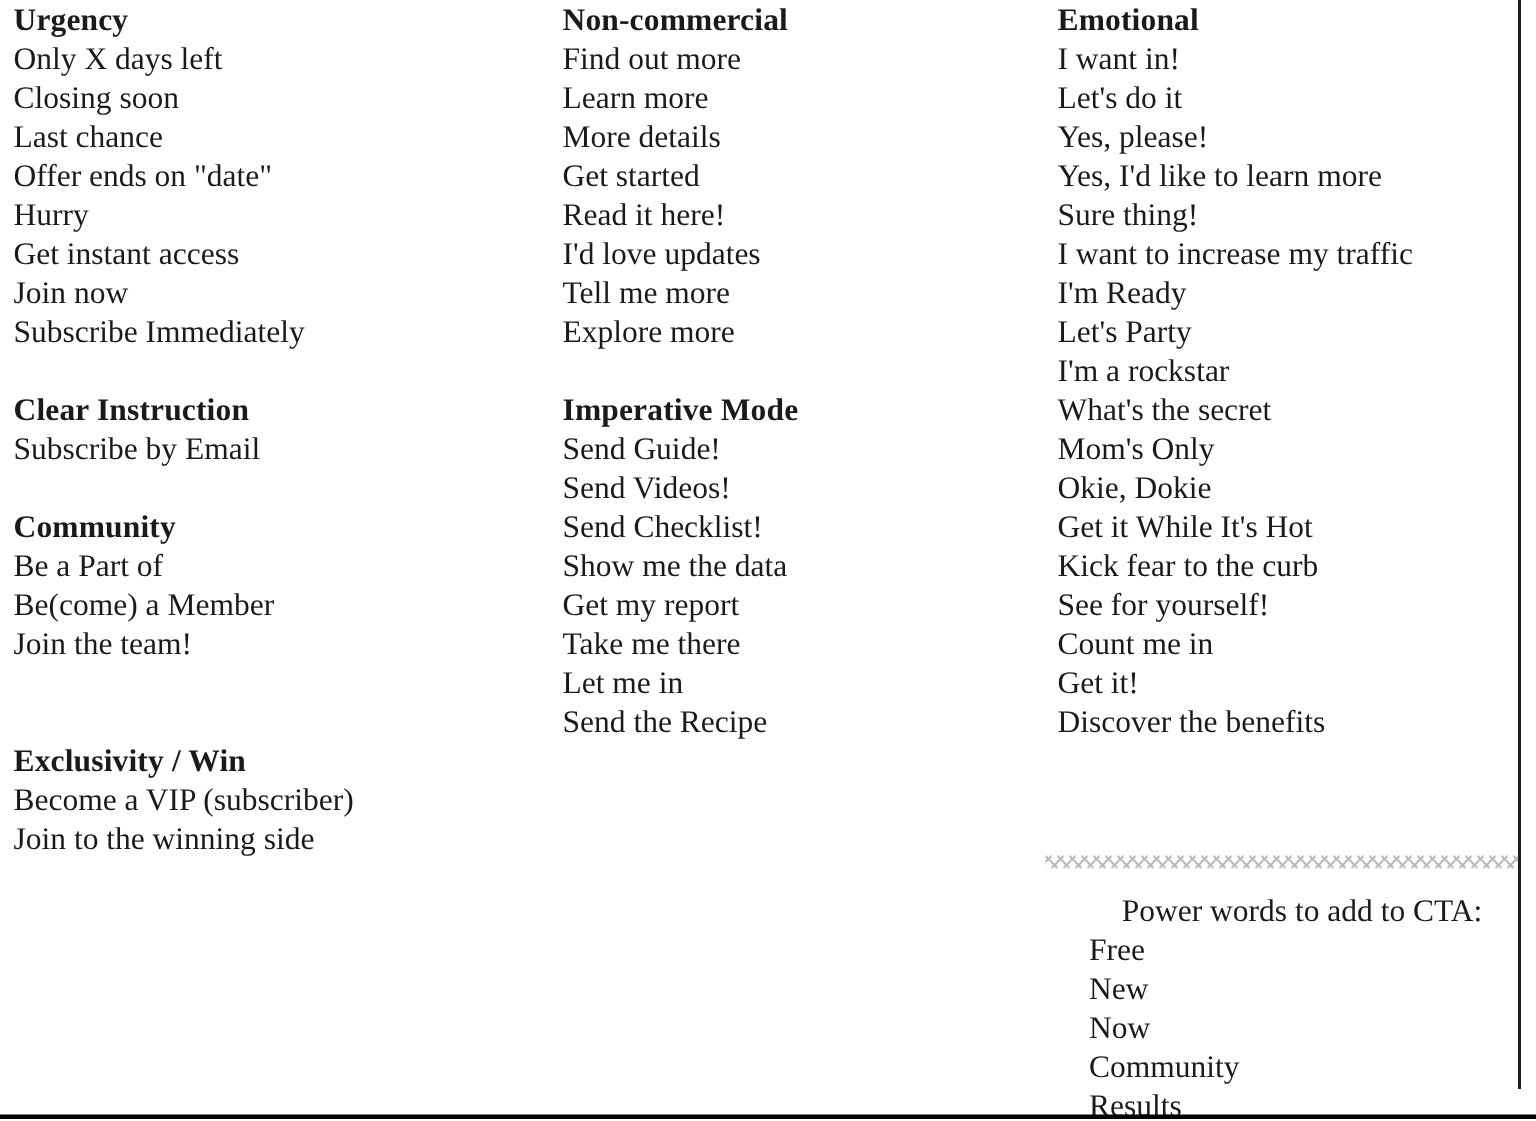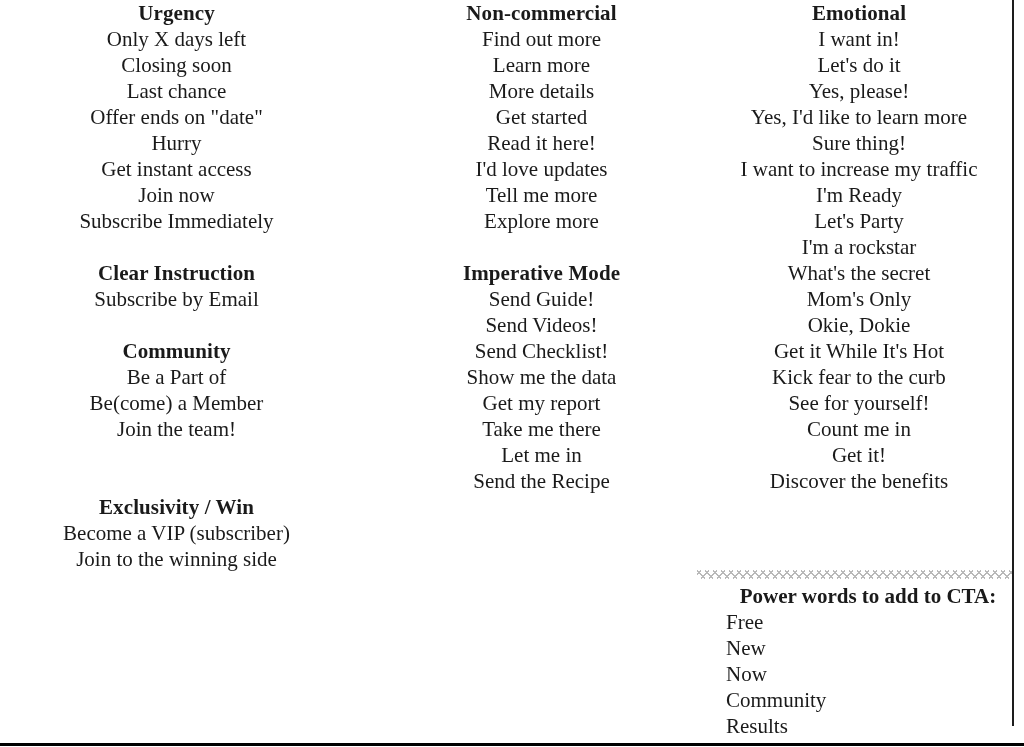--- a/index.html
+++ b/index.html
@@ -57,34 +57,33 @@
     top: 0;
     box-sizing: border-box;
   }
   .col-1 { left: 9px;   width: 335px; }
   .col-2 { left: 375px; width: 333px; }
   .col-3 { left: 705px; width: 308px; }
 
   .section { margin: 0; }
 
   .section-title {
-    text-align: center;
+    text-align: left;
     font-weight: bold;
     font-size: 21px;
     line-height: 26px;
     margin: 0;
     letter-spacing: 0.1px;
   }
 
   .item {
     font-size: 21px;
     line-height: 26px;
     margin: 0;
     white-space: nowrap;
-    text-align: center;
   }
 
   .gap-sm { height: 26px; }
 
   
   .powerbox {
     position: absolute;
     left: 697px;
     top: 570px;
     width: 316px;
@@ -94,24 +93,24 @@
     height: 10px;
     background-repeat: repeat-x;
     background-size: 8px 10px;
     background-image:
       linear-gradient(45deg,  transparent 46%, #b9b9b9 46%, #b9b9b9 56%, transparent 56%),
       linear-gradient(-45deg, transparent 46%, #b9b9b9 46%, #b9b9b9 56%, transparent 56%);
     background-position: 0 0, 4px 0;
   }
   .power-title {
     text-align: center;
-    font-weight: bold;
-    font-size: 21px;
-    line-height: 26px;
-    margin-top: 3px;
+    font-weight: normal;
+    font-size: 21px;
+    line-height: 26px;
+    margin-top: 14px;
     padding-left: 26px;
   }
   .power-item {
     font-size: 21px;
     line-height: 26px;
     padding-left: 8px;
     white-space: nowrap;
     margin-left: 21px;
   }
 </style>

